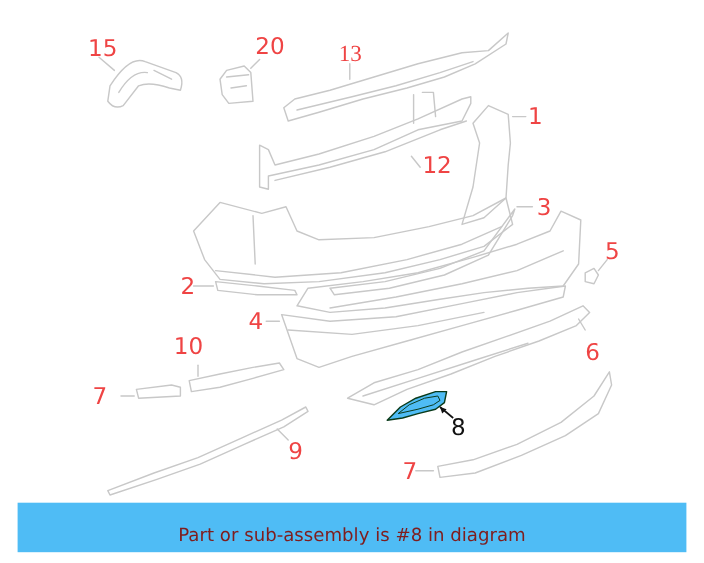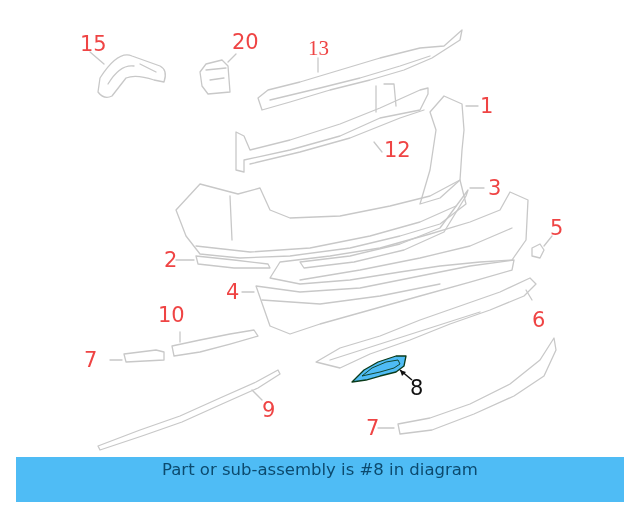--- a/index.html
+++ b/index.html
@@ -1,20 +1,20 @@
 <!DOCTYPE html>
 <html><head>
 <meta charset="utf-8">
 <style>
   html, body { margin:0; padding:0; background:#ffffff; }
   body { width:640px; height:512px; position:relative; overflow:hidden; font-family:"DejaVu Sans", sans-serif; }
   #diagram { position:absolute; left:0; top:0; width:640px; height:455px; }
   .callout { position:absolute; font-family:"DejaVu Sans", sans-serif; font-size:21px; color:#ef4444; line-height:1; }
   .callout.active { color:#111111; }
-  #banner { position:absolute; left:16px; top:457px; width:608px; height:45px; background:#4fbcf5; text-align:center; color:#0c4a6e; font-family:"DejaVu Sans", sans-serif; font-size:16.5px; line-height:20px; padding-top:3px; box-sizing:border-box; }
+  #banner { position:absolute; left:16px; top:457px; width:608px; height:45px; background:#4fbcf5; text-align:center; color:#7f1d1d; font-family:"DejaVu Sans", sans-serif; font-size:16.5px; line-height:20px; padding-top:20px; box-sizing:border-box; }
   #banner div { white-space:nowrap; }
 </style>
 </head>
 <body>
 
 <svg id="diagram" viewBox="0 0 640 455" xmlns="http://www.w3.org/2000/svg">
   <g fill="none" stroke="#c8c8c8" stroke-width="1.3" stroke-linejoin="round" stroke-linecap="round">
 
     <g>
       <path d="M100,78 Q118,50 132,56 L160,66 Q168,70 164,82 L154,80 Q136,74 126,78 L112,96 Q104,100 98,92 Z"></path>

